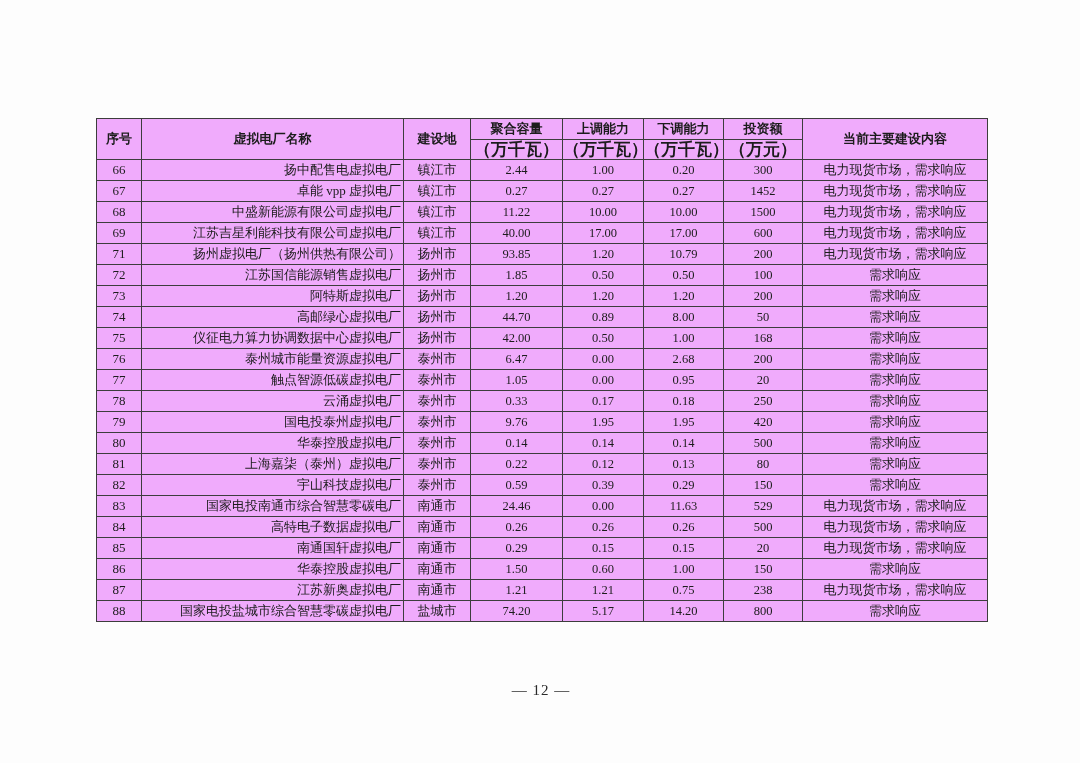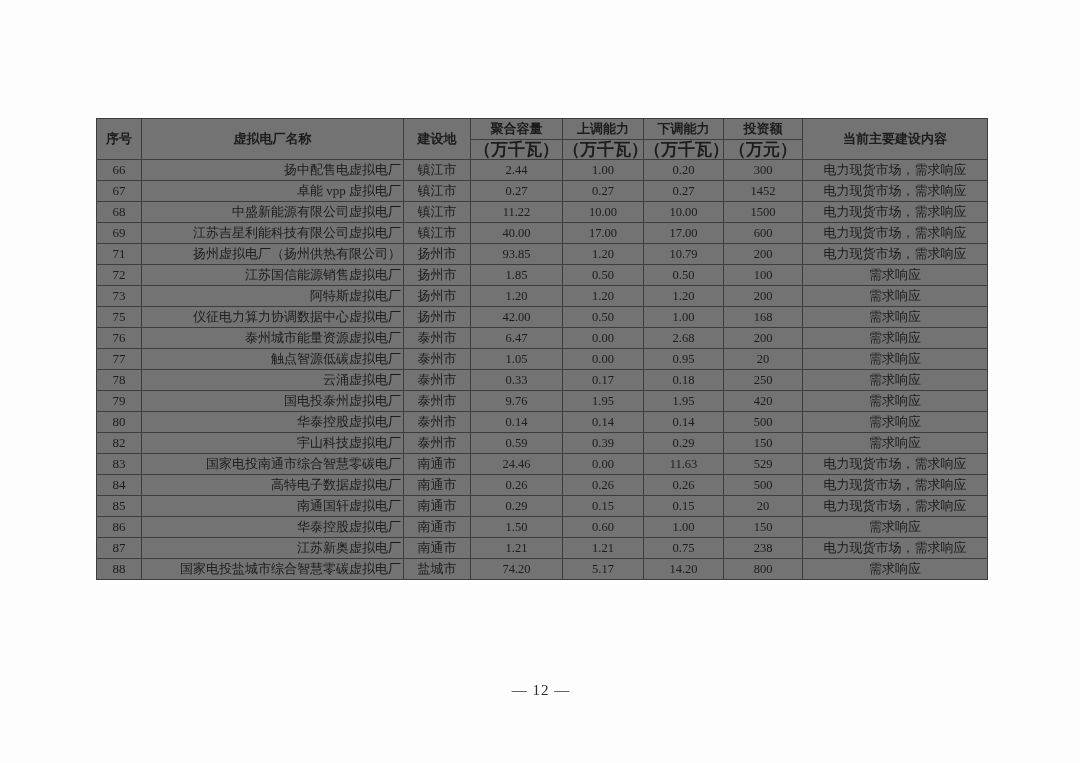--- a/index.html
+++ b/index.html
@@ -13,21 +13,21 @@
     color: #1c1c1c;
     overflow: hidden;
   }
   .doc-table {
     position: absolute;
     left: 96px;
     top: 118px;
     width: 891px;
     border-collapse: collapse;
     table-layout: fixed;
-    background: #737373;
+    background: #f0abfc;
   }
   .doc-table th, .doc-table td {
     border: 1px solid #3d3d3d;
     overflow: hidden;
     white-space: nowrap;
   }
   .doc-table th {
     height: 41px;
     padding: 0;
     font-family: "Liberation Sans", "DejaVu Sans", sans-serif;
@@ -188,20 +188,30 @@
         <td>73</td>
         <td class="cell-name">阿特斯虚拟电厂</td>
         <td>扬州市</td>
         <td class="cell-num">1.20</td>
         <td class="cell-num">1.20</td>
         <td class="cell-num">1.20</td>
         <td class="cell-num">200</td>
         <td>需求响应</td>
       </tr>
       <tr>
+        <td>74</td>
+        <td class="cell-name">高邮绿心虚拟电厂</td>
+        <td>扬州市</td>
+        <td class="cell-num">44.70</td>
+        <td class="cell-num">0.89</td>
+        <td class="cell-num">8.00</td>
+        <td class="cell-num">50</td>
+        <td>需求响应</td>
+      </tr>
+      <tr>
         <td>75</td>
         <td class="cell-name">仪征电力算力协调数据中心虚拟电厂</td>
         <td>扬州市</td>
         <td class="cell-num">42.00</td>
         <td class="cell-num">0.50</td>
         <td class="cell-num">1.00</td>
         <td class="cell-num">168</td>
         <td>需求响应</td>
       </tr>
       <tr>
@@ -245,20 +255,30 @@
         <td>需求响应</td>
       </tr>
       <tr>
         <td>80</td>
         <td class="cell-name">华泰控股虚拟电厂</td>
         <td>泰州市</td>
         <td class="cell-num">0.14</td>
         <td class="cell-num">0.14</td>
         <td class="cell-num">0.14</td>
         <td class="cell-num">500</td>
+        <td>需求响应</td>
+      </tr>
+      <tr>
+        <td>81</td>
+        <td class="cell-name">上海嘉柒（泰州）虚拟电厂</td>
+        <td>泰州市</td>
+        <td class="cell-num">0.22</td>
+        <td class="cell-num">0.12</td>
+        <td class="cell-num">0.13</td>
+        <td class="cell-num">80</td>
         <td>需求响应</td>
       </tr>
       <tr>
         <td>82</td>
         <td class="cell-name">宇山科技虚拟电厂</td>
         <td>泰州市</td>
         <td class="cell-num">0.59</td>
         <td class="cell-num">0.39</td>
         <td class="cell-num">0.29</td>
         <td class="cell-num">150</td>

